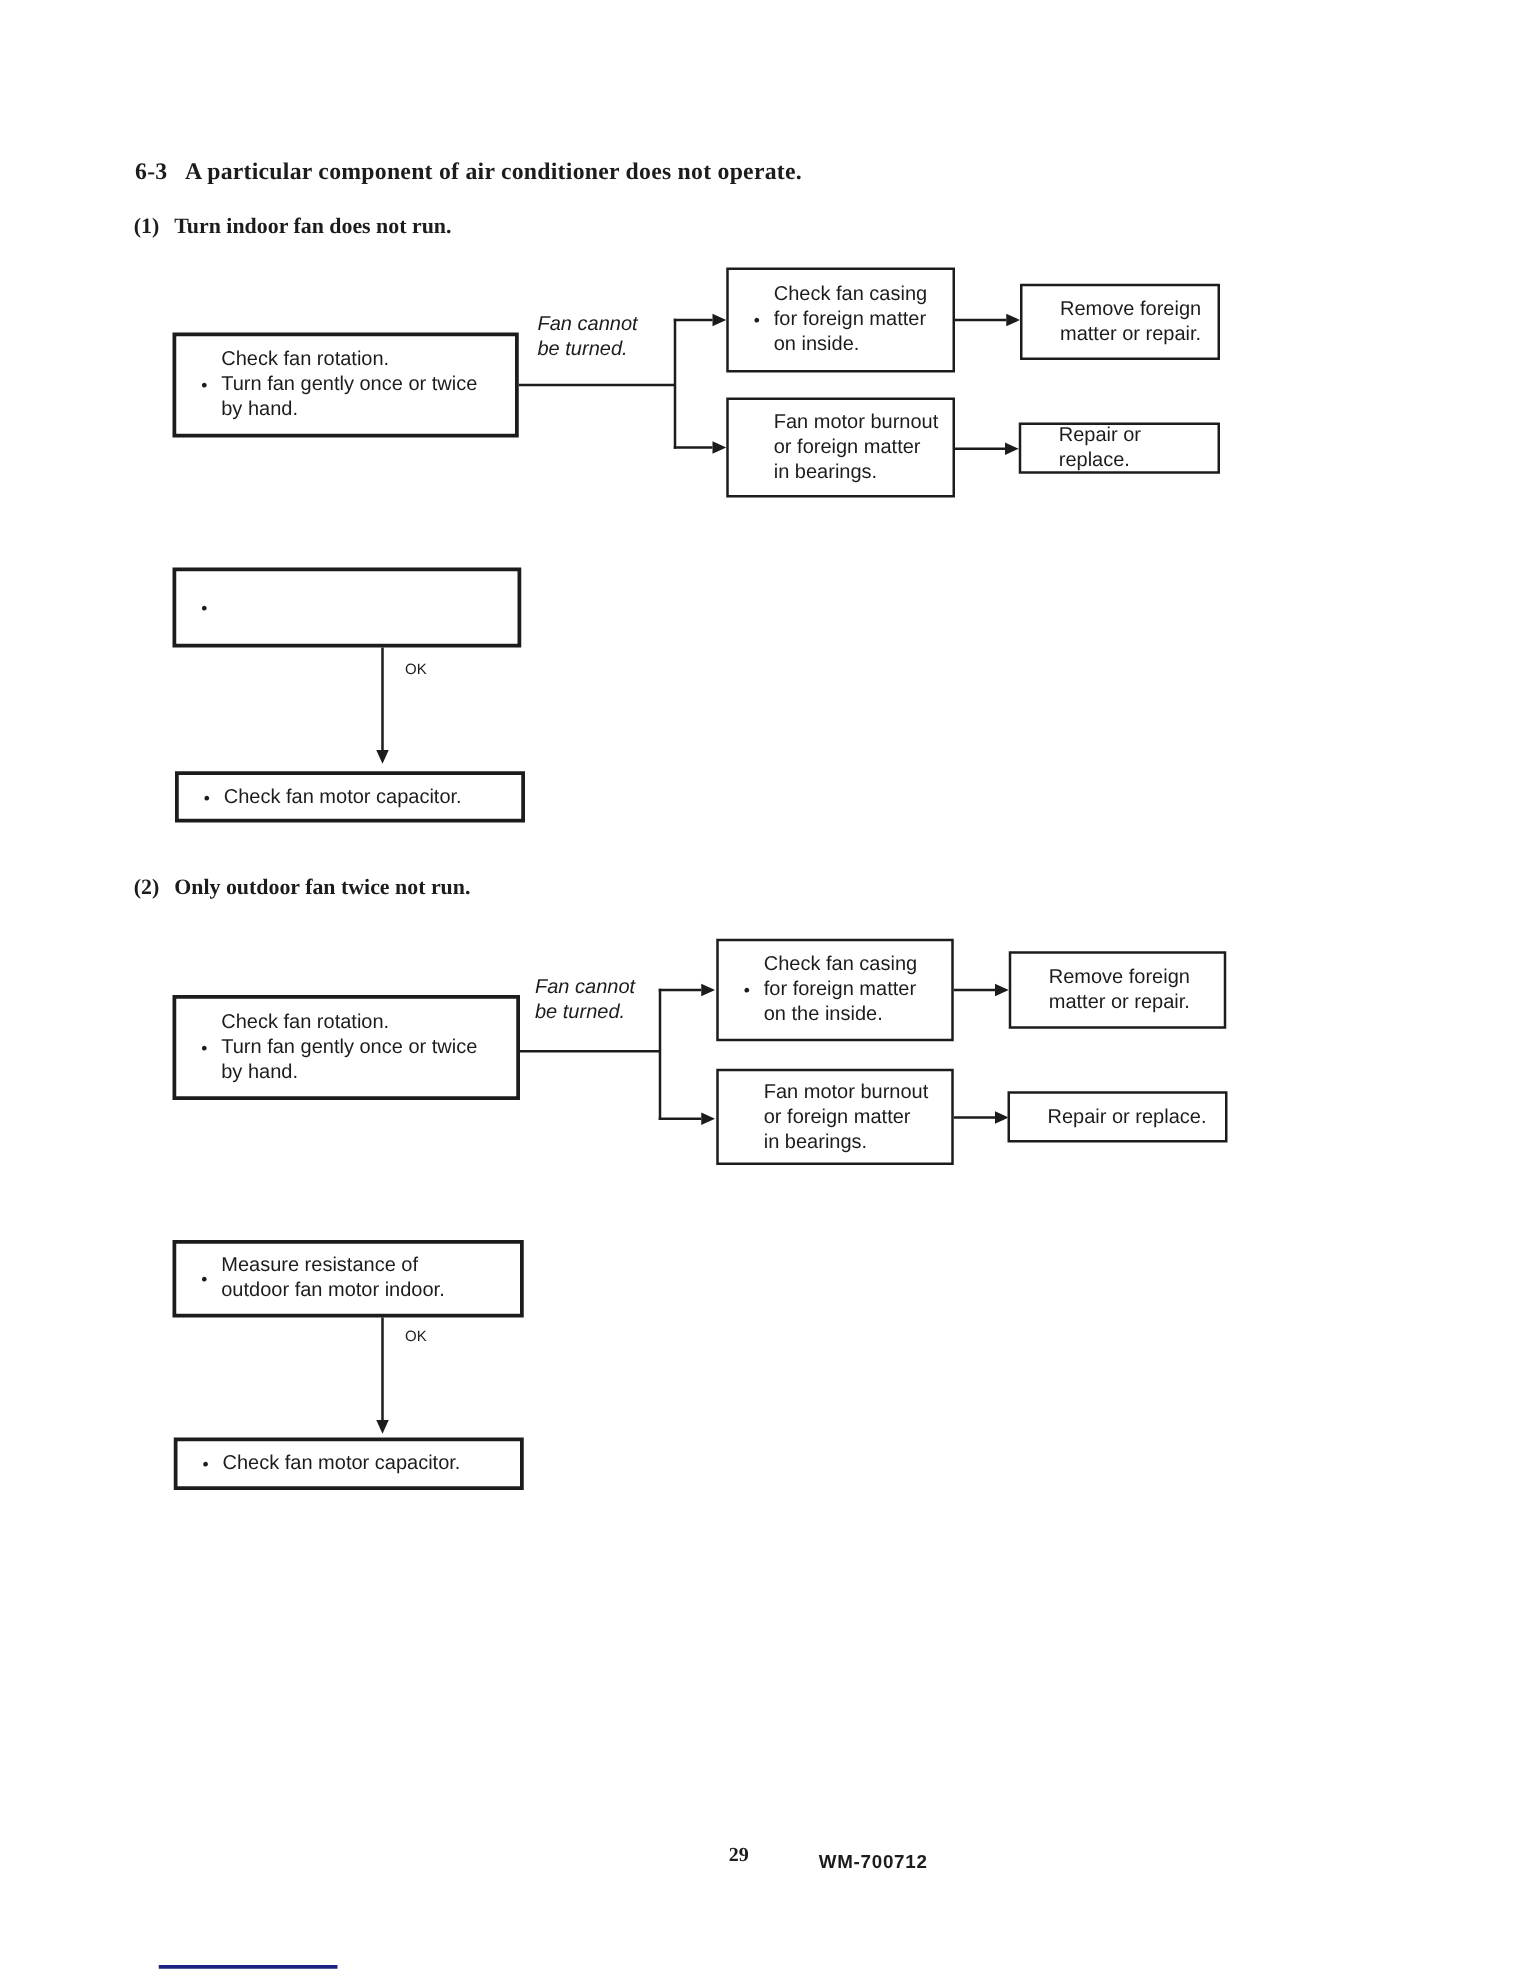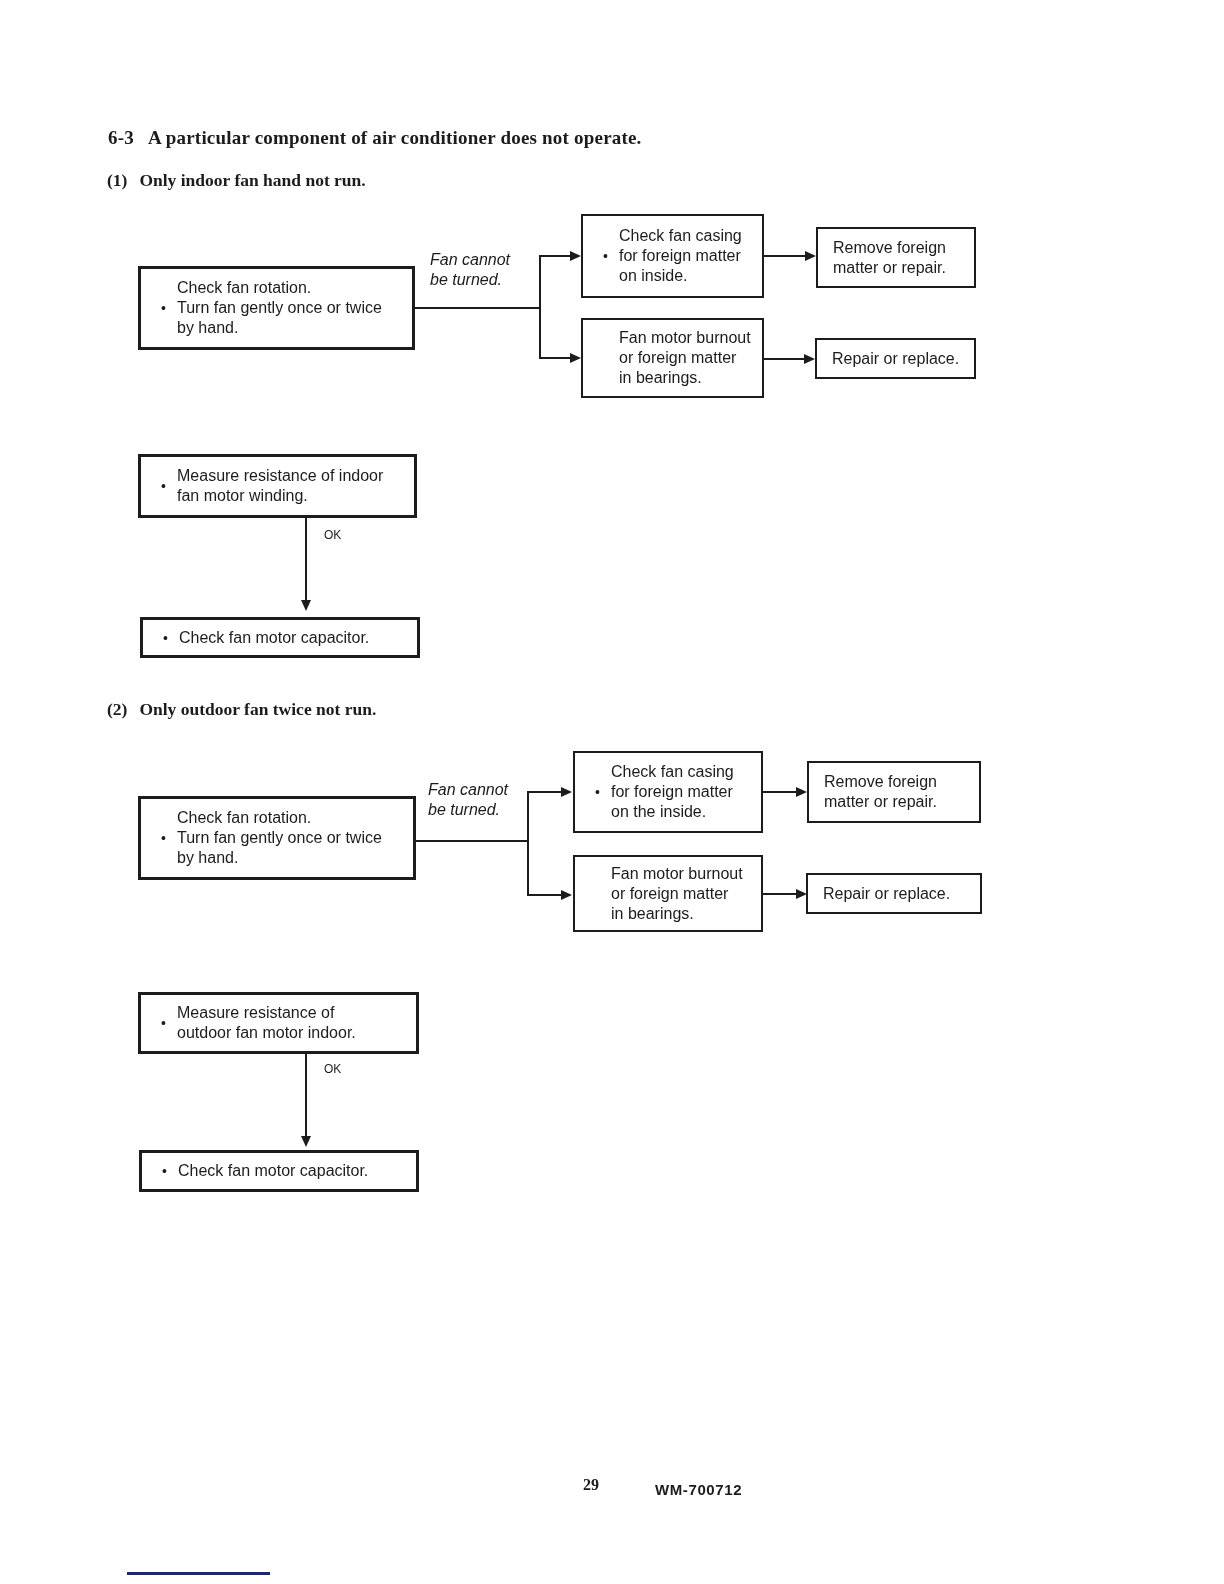--- a/index.html
+++ b/index.html
@@ -19,21 +19,21 @@
     white-space:nowrap;
   }
   .subhead .num{margin-right:12px;}
   .fbox{
     position:absolute;background:#fff;border:2px solid #1c1c1c;
     box-sizing:border-box;display:flex;align-items:center;
     font-size:16px;line-height:20px;
   }
   .fbox.thick{border-width:3px;}
   .pad-bullet{padding:6px 8px 6px 20px;}
-  .pad-action{padding:6px 8px 6px 15px;}
+  .pad-action{padding:6px 8px 6px 30px;}
   .bullet{flex:0 0 16px;width:16px;font-size:14px;}
   .btext{white-space:pre-line;}
   .hline,.vline{position:absolute;background:#1c1c1c;}
   .hline{height:2px;}
   .vline{width:2px;}
   .arr-r{
     position:absolute;width:0;height:0;
     border-left:11px solid #1c1c1c;border-top:5px solid transparent;border-bottom:5px solid transparent;
   }
   .arr-d{
@@ -55,21 +55,21 @@
 </head>
 <body>
 
 <div class="page">
 
   <div class="title">
     <span class="num">6-3</span><span>A particular component of air conditioner does not operate.</span>
   </div>
 
   <div class="subhead" style="top:170px">
-    <span class="num">(1)</span><span>Only indoor fan hand not run.</span>
+    <span class="num">(1)</span><span>Turn indoor fan does not run.</span>
   </div>
 
   <div class="fbox thick pad-bullet" style="left:138px;top:266px;width:277px;height:84px">
     <span class="bullet">•</span>
     <span class="btext">Check fan rotation.
 Turn fan gently once or twice
 by hand.</span>
   </div>
 
   <div class="freelabel" style="left:430px;top:250px">Fan cannot
@@ -103,22 +103,20 @@
   <div class="fbox pad-action" style="left:816px;top:227px;width:160px;height:61px">
     <span class="btext">Remove foreign
 matter or repair.</span>
   </div>
   <div class="fbox pad-action" style="left:815px;top:338px;width:161px;height:41px">
     <span class="btext">Repair or replace.</span>
   </div>
 
   <div class="fbox thick pad-bullet" style="left:138px;top:454px;width:279px;height:64px">
     <span class="bullet">•</span>
-    <span class="btext">Measure resistance of indoor
-fan motor winding.</span>
   </div>
 
   <div class="vline" style="left:305px;top:518px;height:82px"></div>
   <div class="arr-d" style="left:301px;top:600px"></div>
   <div class="oklabel" style="left:324px;top:528px">OK</div>
 
   <div class="fbox thick pad-bullet" style="left:140px;top:617px;width:280px;height:41px">
     <span class="bullet">•</span>
     <span class="btext">Check fan motor capacitor.</span>
   </div>

